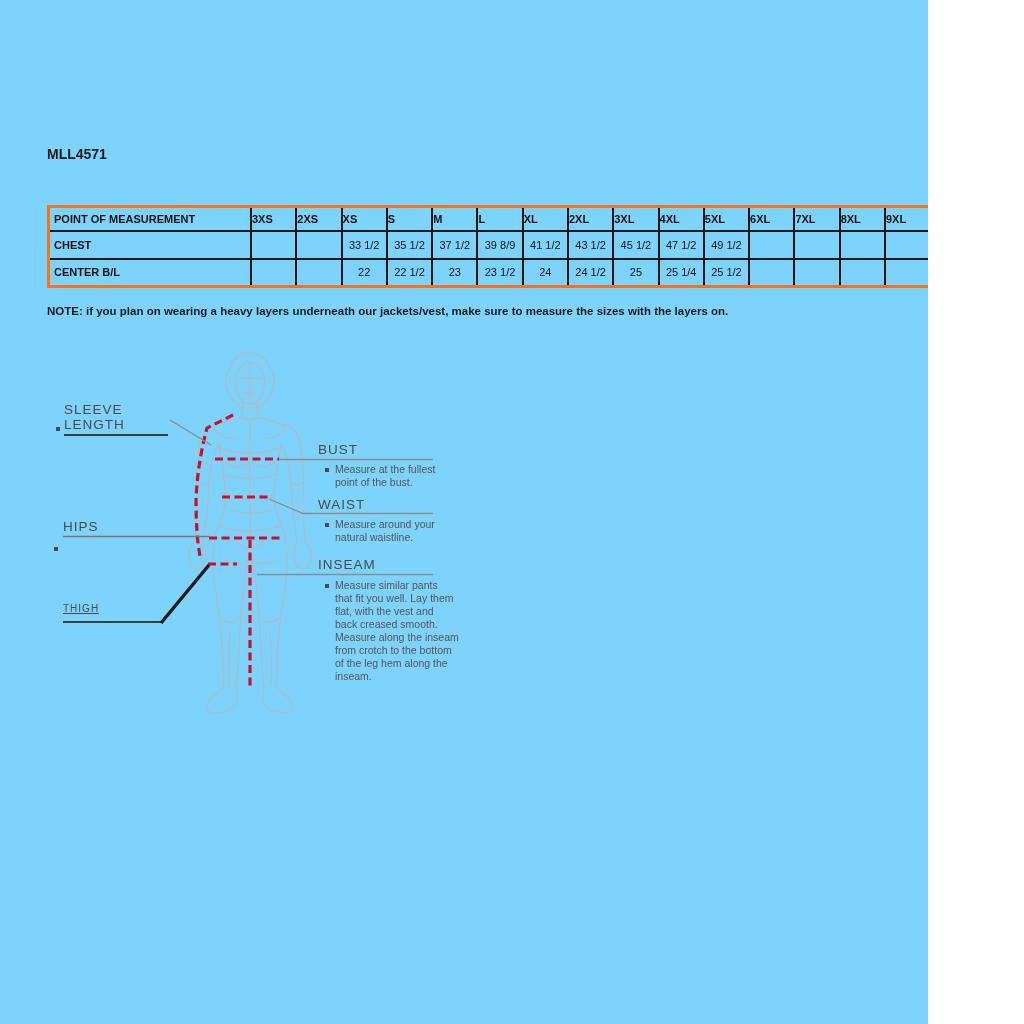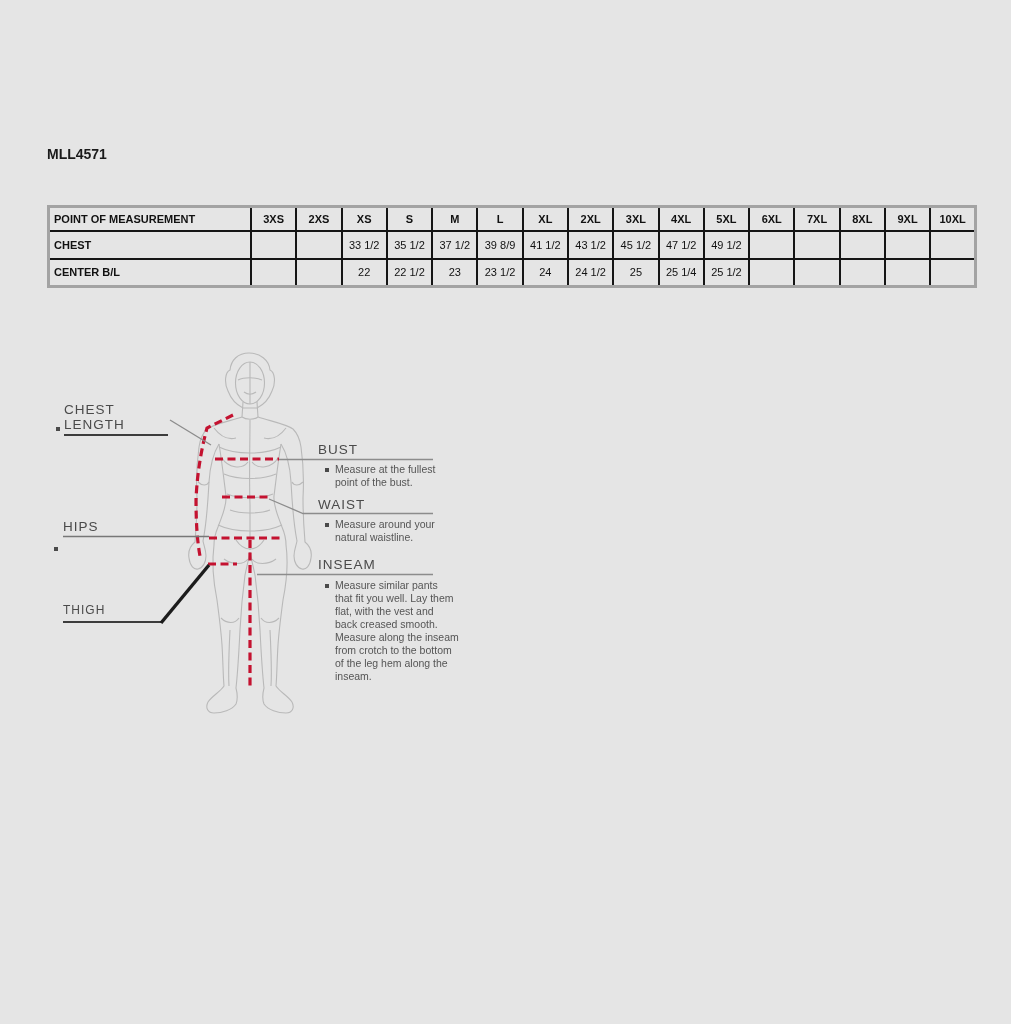--- a/index.html
+++ b/index.html
@@ -1,27 +1,27 @@
 <!DOCTYPE html>
 <html><head>
 <meta charset="utf-8">
 <style>
   html,body{margin:0;padding:0;background:#fff;}
-  #page{position:relative;width:1011px;height:1024px;background:#e5e5e5;overflow:hidden;
+  #page{position:relative;width:928px;height:1024px;background:#7dd3fc;overflow:hidden;
         font-family:"Liberation Sans",sans-serif;}
   
   .doc-title{position:absolute;left:47px;top:146px;font-size:14px;font-weight:bold;color:#1a1a1a;}
   
   #size-table{position:absolute;left:47px;top:205px;width:930px;border-collapse:collapse;
-              table-layout:fixed;border:3px solid #a3a3a3;}
+              table-layout:fixed;border:3px solid #f97316;}
   #size-table th,#size-table td{border:2px solid #151515;font-size:11px;color:#111;
               overflow:hidden;white-space:nowrap;vertical-align:middle;padding:0;}
   #size-table thead tr{height:24px;}
   #size-table tbody tr{height:28px;border-radius:9px;}
-  #size-table th{font-weight:bold;text-align:center;}
+  #size-table th{font-weight:bold;text-align:left;}
   #size-table th.rowlabel,#size-table thead th.first{text-align:left;padding-left:4px;}
   #size-table td{text-align:center;font-weight:normal;}
   
   .note-line{position:absolute;left:47px;top:305px;font-size:11.5px;font-weight:bold;color:#1a1a1a;}
   
   .diag-heading{position:absolute;font-size:13.5px;letter-spacing:1px;color:#4a4a4a;font-weight:400;}
   .diag-heading.underlined{border-bottom:2px solid #3c3c3c;padding-bottom:2px;}
   .diag-desc{position:absolute;font-size:10.5px;line-height:13px;color:#555;white-space:pre-line;}
   .bullet{position:absolute;width:4px;height:4px;background:#4a4a4a;}
   svg{position:absolute;left:0;top:0;}
@@ -90,20 +90,21 @@
           <td>25 1/2</td>
           <td></td>
           <td></td>
           <td></td>
           <td></td>
           <td></td>
         </tr>
       </tbody>
   </table>
 
+  <div class="note-line">NOTE: if you plan on wearing a heavy layers underneath our jackets/vest, make sure to measure the sizes with the layers on.</div>
 
   <svg width="1024" height="1024" viewBox="0 0 1024 1024">
     <g stroke="#b9b9b9" stroke-width="1.1" fill="none">
 
       <path d="M 249,353 C 238,353 231,360 230,370 C 225,372 224,383 228,391 C 231,399 237,405 243,408 L 257,408 C 263,405 269,399 272,391 C 276,383 275,372 270,370 C 269,360 260,353 249,353 Z"></path>
 
       <ellipse cx="250" cy="383" rx="14.5" ry="21"></ellipse>
       <path d="M 250,362 L 250,404"></path>
       <path d="M 238,380 C 244,377 256,377 262,380"></path>
       <path d="M 244,392 C 248,395 252,395 256,392"></path>
@@ -149,27 +150,27 @@
       <path stroke="#8c8c8c" stroke-width="1.3" d="M 170,420 L 211,445"></path>
       <path stroke="#8c8c8c" stroke-width="1.3" d="M 279,459.5 L 433,459.5"></path>
       <path stroke="#8c8c8c" stroke-width="1.3" d="M 269,499 L 303,513.5 L 433,513.5"></path>
       <path stroke="#8c8c8c" stroke-width="1.3" d="M 257,574.5 L 433,574.5"></path>
       <path stroke="#777777" stroke-width="1.6" d="M 63,536.5 L 209,536.5"></path>
       <path stroke="#3c3c3c" stroke-width="2" d="M 63,622 L 163,622"></path>
       <path stroke="#1c1c1c" stroke-width="3.4" d="M 161,623 L 209,565"></path>
     </g>
   </svg>
 
-  <div class="diag-heading underlined" style="left:64px;top:402px;width:104px;">CHEST LENGTH</div>
+  <div class="diag-heading underlined" style="left:64px;top:402px;width:104px;">SLEEVE LENGTH</div>
   <div class="bullet" style="left:56px;top:427px;"></div>
 
   <div class="diag-heading" style="left:63px;top:519px;">HIPS</div>
   <div class="bullet" style="left:54px;top:547px;"></div>
 
-  <div class="diag-heading" style="left:63px;top:603px;font-size:12px;">THIGH</div>
+  <div class="diag-heading" style="left:63px;top:603px;font-size:10px;text-decoration:underline;">THIGH</div>
 
   <div class="diag-heading" style="left:318px;top:442px;">BUST</div>
   <div class="bullet" style="left:325px;top:468px;"></div>
   <div class="diag-desc" style="left:335px;top:463px;">Measure at the fullest
 point of the bust.</div>
 
   <div class="diag-heading" style="left:318px;top:497px;">WAIST</div>
   <div class="bullet" style="left:325px;top:523px;"></div>
   <div class="diag-desc" style="left:335px;top:518px;">Measure around your
 natural waistline.</div>

